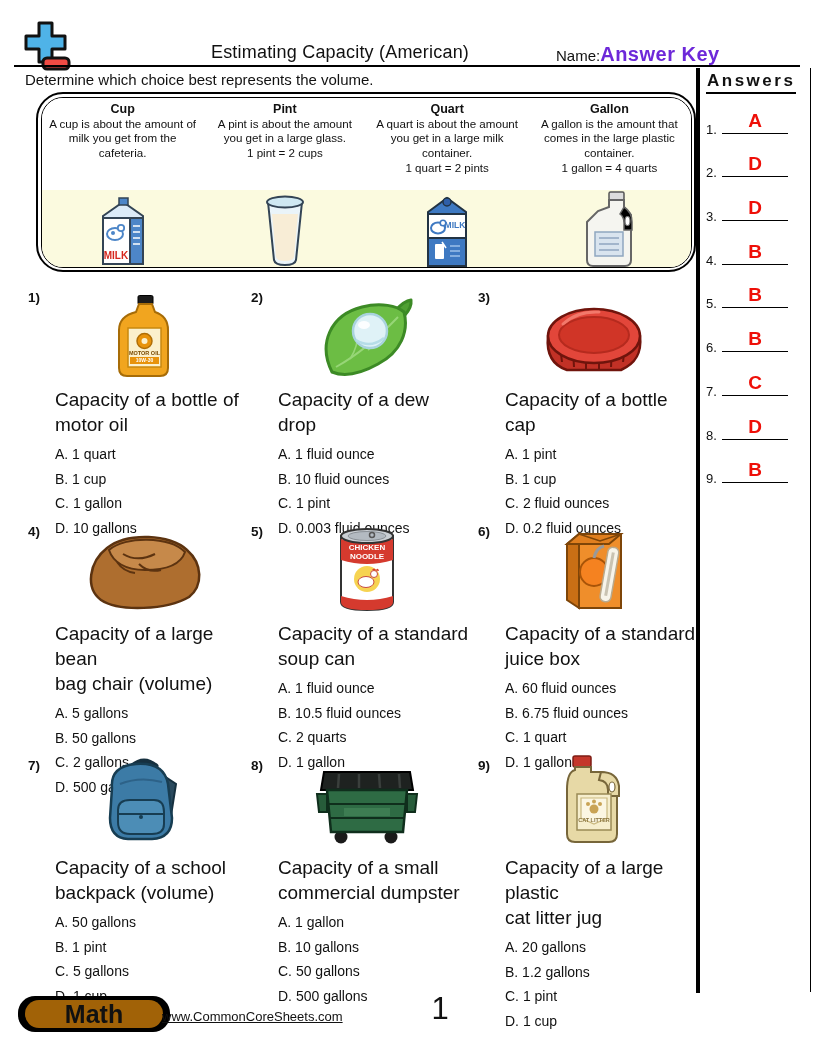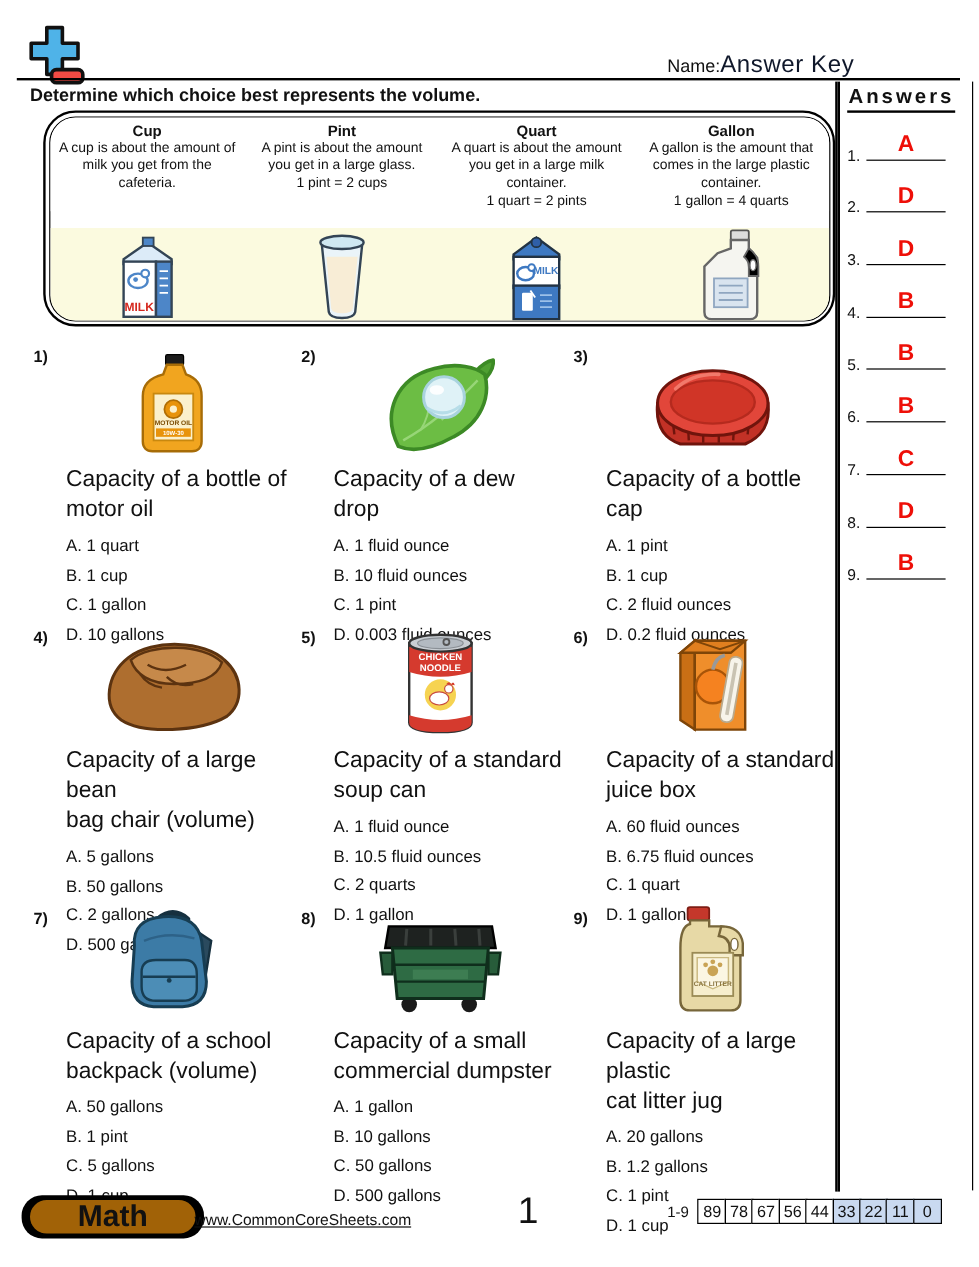--- a/index.html
+++ b/index.html
@@ -5,23 +5,23 @@
   * { margin:0; padding:0; box-sizing:border-box; }
   html,body { background:#fff; }
   body { width:816px; height:1056px; font-family:"Liberation Sans",sans-serif; color:#111; position:relative; }
   .page { position:relative; width:816px; height:1056px; background:#fff; overflow:hidden; }
 
   
   .logo { position:absolute; left:18px; top:20px; }
   .title { position:absolute; left:160px; top:42px; width:360px; text-align:center; font-size:18px; letter-spacing:.2px; }
   .name-row { position:absolute; left:556px; top:43px; display:flex; align-items:baseline; gap:0; }
   .name-label { font-size:15px; }
-  .answer-key { color:#0f172a; font-weight:normal; font-size:20px; letter-spacing:.5px; }
+  .answer-key { color:#6d28d9; font-weight:bold; font-size:20px; letter-spacing:.5px; }
   .header-rule { position:absolute; left:14px; top:65px; width:786px; border-top:2.5px solid #000; }
-  .instruction { position:absolute; left:25px; top:71px; font-size:15px; font-weight:bold; }
+  .instruction { position:absolute; left:25px; top:71px; font-size:15px; font-weight:normal; }
 
   
   .answers-sep { position:absolute; left:696px; top:68px; height:925px; width:3px; border-left:2px solid #000; border-right:2px solid #000; }
   .answers-right-rule { position:absolute; left:810px; top:68px; height:924px; border-left:1.5px solid #000; }
   .answers-heading { position:absolute; left:706px; top:71px; font-size:17px; font-weight:bold; letter-spacing:2.5px; border-bottom:2.5px solid #000; padding:0 1px 1px 1px; }
   .answers-list { position:absolute; left:704px; top:99px; width:92px; }
   .a-item { position:relative; height:43.7px; }
   .a-num { position:absolute; left:2px; bottom:6px; font-size:13px; }
   .a-line { position:absolute; left:18px; bottom:9px; width:66px; border-bottom:1.8px solid #000; }
   .a-val { position:absolute; left:18px; bottom:11px; width:66px; text-align:center; color:#ee0f08; font-weight:bold; font-size:19px; }
@@ -60,20 +60,21 @@
 <body>
 
 <div class="page">
 
   <div class="logo">
     <svg width="54" height="52" viewBox="0 0 54 52">
       <path d="M21 3 h13 v13 h13 v13 h-13 v13 h-13 V29 H8 V16 h13 z" fill="#4fb3e8" stroke="#111" stroke-width="3" stroke-linejoin="round"></path>
       <rect x="25" y="38" width="26" height="11" rx="4" fill="#f04b44" stroke="#111" stroke-width="3"></rect>
     </svg>
   </div>
+  <div class="title">Estimating Capacity (American)</div>
   <div class="name-row">
     <span class="name-label">Name:</span>
     <span class="answer-key">Answer Key</span>
   </div>
   <div class="header-rule"></div>
   <div class="instruction">Determine which choice best represents the volume.</div>
 
   <div class="answers-sep"></div>
   <div class="answers-right-rule"></div>
   <div class="answers-heading">Answers</div>
@@ -435,26 +436,14 @@
       <div class="qchoice">C. 1 pint</div>
       <div class="qchoice">D. 1 cup</div>
     </div>
   </div>
 
   <div class="math-badge">
     <div class="math-pill">Math</div>
   </div>
   <div class="website">www.CommonCoreSheets.com</div>
   <div class="pagenum">1</div>
-  <div class="scorebar">
-    <span class="scorelabel">1-9</span>
-    <span class="scorebox">89</span>
-    <span class="scorebox">78</span>
-    <span class="scorebox">67</span>
-    <span class="scorebox">56</span>
-    <span class="scorebox">44</span>
-    <span class="scorebox hl">33</span>
-    <span class="scorebox hl">22</span>
-    <span class="scorebox hl">11</span>
-    <span class="scorebox hl">0</span>
-  </div>
 
 </div>
 
 </body></html>

